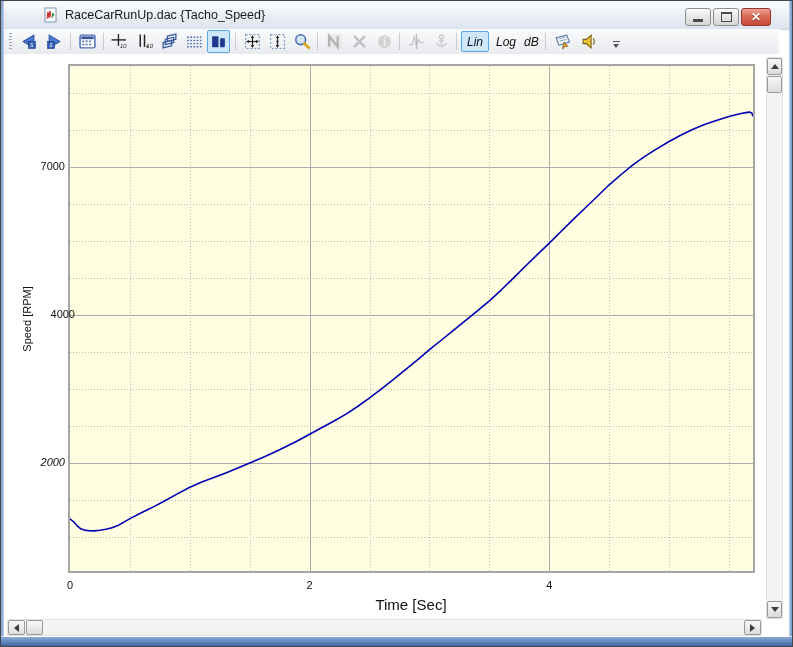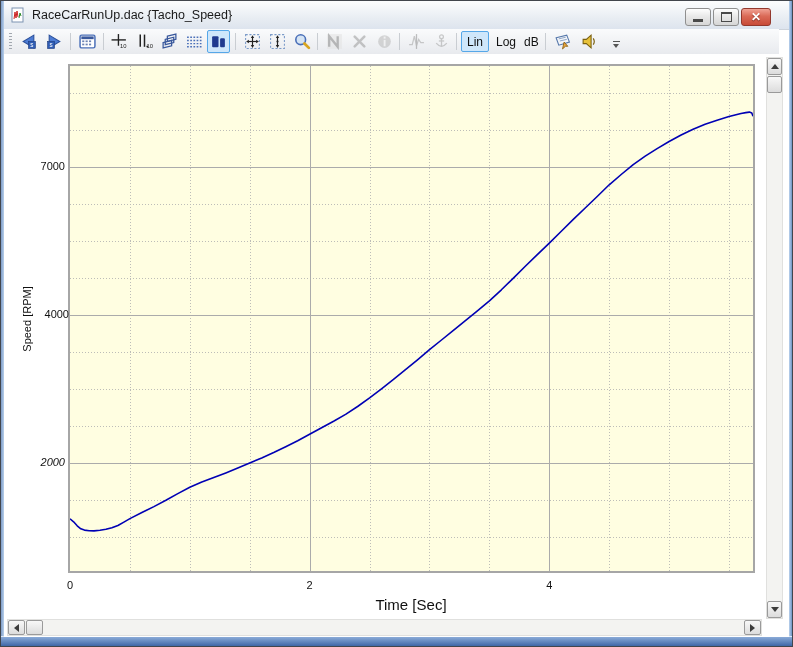--- a/index.html
+++ b/index.html
@@ -5,33 +5,33 @@
   html,body{margin:0;padding:0;background:#888;}
   .stage{position:relative;width:793px;height:647px;font-family:"Liberation Sans",sans-serif;
          background:#fff;border:1px solid #42464d;box-sizing:border-box;overflow:hidden;}
   .abs{position:absolute;}
   
   .edge-left{left:0;top:0;bottom:0;width:3px;background:linear-gradient(to right,#7d9cc8,#b9d0ea);}
   .edge-right{right:0;top:0;bottom:0;width:3px;background:linear-gradient(to left,#6e94c4,#bcd3ee);}
   .edge-bottom{left:0;right:0;bottom:0;height:9px;background:linear-gradient(#8aabd8,#3f67a7);border-top:1px solid #dce8f6;}
   
   .titlebar{left:3px;top:0;right:3px;height:28px;background:linear-gradient(#fcfdfe,#e7ecf2 65%,#dde4ee);
-            border-bottom:1px solid #cdd3db;display:flex;align-items:center;}
+            border-bottom:1px solid #cdd3db;display:flex;align-items:center;padding-left:33px;}
   .title-icon{width:16px;height:16px;margin-left:6px;margin-right:6px;}
   .title-text{font-size:12.5px;color:#1a1a1a;}
   .winbtns{position:absolute;right:18px;top:7px;display:flex;gap:2px;}
   .wbtn{width:26px;height:18px;border:1px solid #8f8f8f;border-radius:3px;box-sizing:border-box;
         background:linear-gradient(#fefefe,#e9e9e9 45%,#d6d6d6);display:flex;align-items:center;justify-content:center;}
   .wbtn.close{width:30px;border-color:#93382d;background:linear-gradient(#f0a294,#da6a57 45%,#c84b38);}
   .glyph-min{width:10px;height:3px;background:#4a4a4a;margin-top:7px;}
   .glyph-max{width:9px;height:7px;border:1px solid #4a4a4a;border-top-width:2px;}
   .glyph-close{color:#fff;font-size:12px;font-weight:bold;line-height:1;text-shadow:0 1px 1px #7c241a;}
   
   .toolbar{left:3px;top:28px;right:13px;height:25px;background:linear-gradient(#fafbfc,#e8eaee);
-           border-bottom:1px solid #d4d6da;}
+           border-bottom:1px solid #d4d6da;font-style:italic;}
   .gripper{left:5px;top:4px;width:3px;height:17px;
            background:repeating-linear-gradient(to bottom,#a2a8b0 0 1px,transparent 1px 3px);}
   .tsep{top:4px;width:1px;height:17px;background:#c9cdd2;}
   .tbtn{top:1px;width:23px;height:23px;display:flex;align-items:center;justify-content:center;
         border:1px solid transparent;border-radius:2px;box-sizing:border-box;}
   .tbtn.pressed{background:#cfe7fb;border-color:#56a7e8;}
   .tbtn.disabled svg{opacity:.55;filter:grayscale(1);}
   .ttext{top:2px;height:21px;padding:0 5px;display:flex;align-items:center;font-size:12px;color:#111;
          border:1px solid transparent;border-radius:2px;box-sizing:border-box;}
   .ttext.pressed{background:#cfe7fb;border-color:#56a7e8;}
@@ -304,21 +304,21 @@
         <line x1="0" y1="249.5" x2="683" y2="249.5" stroke="#ababab" stroke-width="1"></line>
         <line x1="0" y1="101.5" x2="683" y2="101.5" stroke="#ababab" stroke-width="1"></line>
         <polyline points="0.0,452.8 3.6,455.8 7.2,459.8 10.8,462.8 14.4,464.1 19.2,464.8 24.0,464.9 30.0,464.3 35.9,463.3 41.9,461.7 47.9,459.5 53.9,456.1 59.9,452.6 71.9,446.5 83.9,440.6 95.9,434.3 107.8,427.6 119.8,421.2 131.8,416.0 143.8,411.6 155.8,406.9 167.8,401.9 179.7,396.9 191.7,391.9 203.7,386.5 215.7,380.7 227.7,374.7 239.6,368.2 251.6,361.7 263.6,355.3 275.6,348.4 287.6,340.5 299.6,331.9 311.5,322.8 323.5,313.4 335.5,303.7 347.5,293.8 359.5,283.7 371.5,274.0 383.4,264.3 395.4,254.7 407.4,244.9 419.4,234.9 431.4,223.8 443.4,212.1 455.3,200.3 467.3,188.7 479.3,177.1 491.3,165.3 503.3,153.4 515.2,142.0 527.2,130.5 539.2,118.8 551.2,108.5 563.2,98.6 575.2,90.2 587.1,82.6 599.1,75.5 611.1,69.0 623.1,63.3 635.1,58.3 647.1,54.2 659.0,50.5 665.0,49.0 671.0,47.5 675.8,46.6 679.4,46.1 681.8,47.0 683.0,50.2" fill="none" stroke="#0000b4" stroke-width="1.6" stroke-linejoin="round"></polyline>
       </svg>
   </div>
 
   <div class="abs ylabel">Speed [RPM]</div>
   <div class="abs xlabel">Time [Sec]</div>
   <div id="tick-layer">
       <div class="abs ytick" style="left: 26px; top: 455.391px; font-style: italic;">2000</div>
-      <div class="abs ytick" style="left: 30px; top: 307.298px;">4000</div>
+      <div class="abs ytick" style="left: 36px; top: 307.298px;">4000</div>
       <div class="abs ytick" style="left: 26px; top: 159.204px;">7000</div>
       <div class="abs xtick" style="left: 54px; top: 578px;">0</div>
       <div class="abs xtick" style="left: 293.649px; top: 578px;">2</div>
       <div class="abs xtick" style="left: 533.298px; top: 578px;">4</div>
     </div>
 
   <div class="abs vscroll">
     <div class="sbtn" style="left:0;top:0;width:15px;height:17px">
         <div class="tri-up"></div>
       </div>

